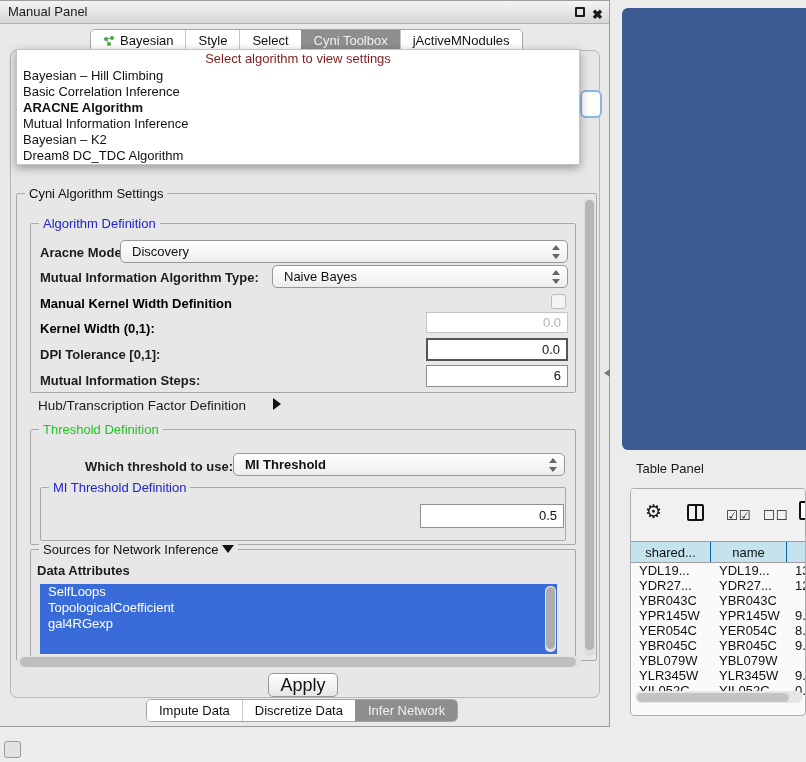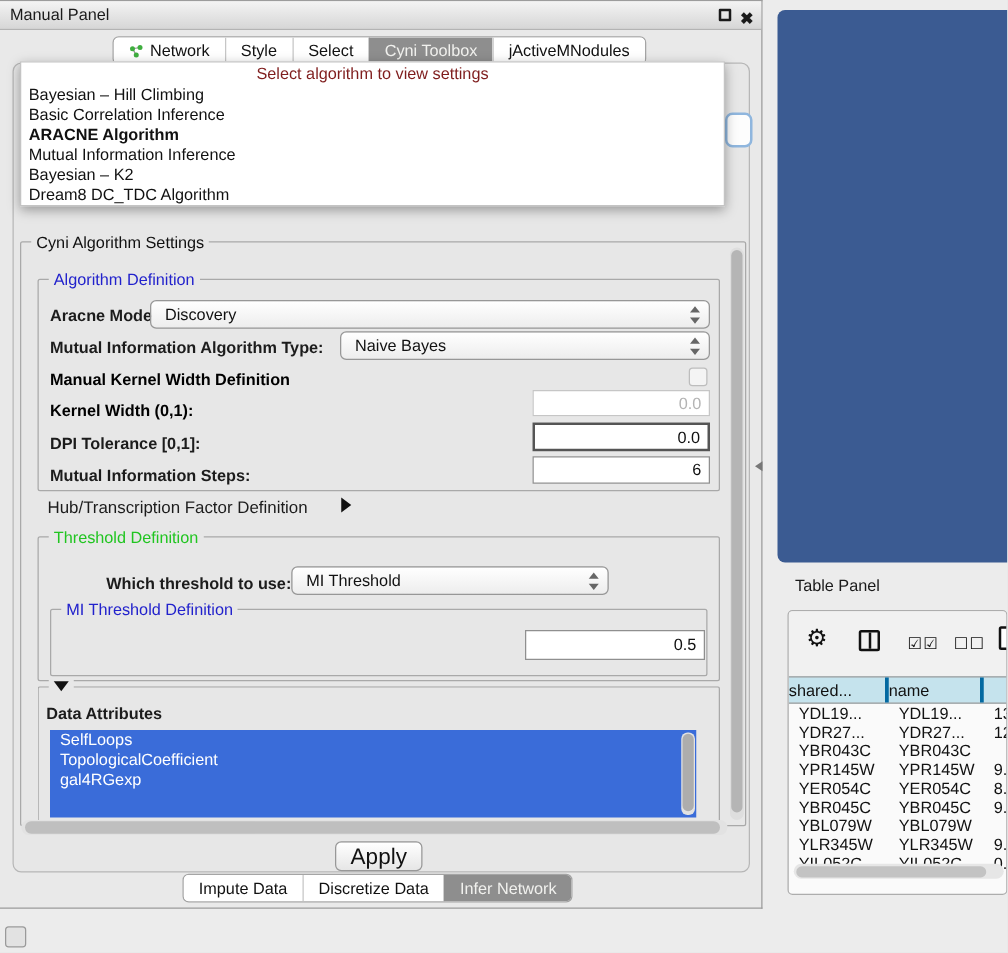--- a/index.html
+++ b/index.html
@@ -109,21 +109,21 @@
   .tp-toolbar { position:absolute; left:0; top:0; width:100%; height:52px; background:#f1f1f1; }
   .gear { position:absolute; left:14px; top:13px; font-size:19px; color:#111;
     font-family:"DejaVu Sans", sans-serif; line-height:19px; }
   .colview { position:absolute; left:56px; top:15px; width:17px; height:17px; border:2px solid #111; border-radius:2px; }
   .colview:after { content:""; position:absolute; left:5.5px; top:0; width:2px; height:13px; background:#111; }
   .cbx { position:absolute; top:19px; font-size:13px; color:#111; letter-spacing:1px;
     font-family:"DejaVu Sans", sans-serif; }
   .fileic { position:absolute; left:168px; top:12px; width:14px; height:19px; border:2px solid #111; border-radius:2px; background:#fff; }
   .tp-table { position:absolute; left:0; top:52px; width:200px; }
   .tp-hrow { display:flex; height:22px; background:#c5e3ed; border-top:1px solid #9c9c9c; border-bottom:1px solid #9c9c9c; }
-  .tp-hcell { font-size:13px; line-height:21px; text-align:left; border-right:3px solid #0369a1; }
+  .tp-hcell { font-size:13px; line-height:21px; text-align:center; border-right:1px solid #0369a1; }
   .tp-row { display:flex; height:15px; }
   .tp-cell { font-size:13px; line-height:15px; padding-left:8px; white-space:nowrap; overflow:hidden; }
   .c0 { width:80px; } .c1 { width:76px; } .c2 { width:44px; }
   .tp-hscroll { position:absolute; left:4px; top:202px; width:168px; height:12px; background:#e6e6e6; border-radius:6px; }
   .tp-hscroll .thumb { position:absolute; left:2px; top:1.5px; width:152px; height:9px; background:#c3c3c3; border-radius:5px; }
 </style>
 </head>
 <body>
 
 <div class="screen">
@@ -138,21 +138,21 @@
 
     <div class="tabgroup top-tabs">
       <div class="tab">
         <svg class="net-ic" viewBox="0 0 12 12">
           <line x1="3" y1="4" x2="9" y2="3" stroke="#8a8a8a" stroke-width="1"></line>
           <line x1="3" y1="4" x2="6" y2="9" stroke="#8a8a8a" stroke-width="1"></line>
           <circle cx="3" cy="4" r="2" fill="#3fae3f"></circle>
             <circle cx="9" cy="3" r="2" fill="#3fae3f"></circle>
             <circle cx="6" cy="9" r="2" fill="#3fae3f"></circle>
         </svg>
-        <span>Network</span>
+        <span>Bayesian</span>
       </div>
       <div class="tab">
           <span>Style</span>
         </div>
       <div class="tab">
           <span>Select</span>
         </div>
       <div class="tab sel">
           <span>Cyni Toolbox</span>
         </div>
@@ -208,34 +208,35 @@
   <span class="lbl" style="left:40px; top:373px;">Mutual Information Steps:</span>
   <div class="field" style="left:426px; top:365px; width:142px; height:22px; line-height:20px;">6</div>
 
   <span class="lbl norm" style="left:38px; top:398px; font-size:13.5px;">Hub/Transcription Factor Definition</span>
   <span class="tri-right abs" style="left:273px; top:398px;"></span>
 
   <div class="fs" style="left:30px; top:429px; width:546px; height:116px;">
     <span class="legend green" style="background:#e7e7e7;">Threshold Definition</span>
   </div>
   <span class="lbl" style="left:85px; top:459px;">Which threshold to use:</span>
-  <div class="combo" style="left:233px; top:453px; width:254px;">
+  <div class="combo" style="left:233px; top:453px; width:332px;font-weight:bold;">
     <span>MI Threshold</span>
     <span class="steppers">
         <span class="up"></span>
         <span class="dn"></span>
       </span>
   </div>
   <div class="fs" style="left:40px; top:487px; width:526px; height:54px;">
     <span class="legend blue">MI Threshold Definition</span>
   </div>
   <div class="field" style="left:420px; top:504px; width:144px; height:24px; line-height:22px;">0.5</div>
 
   <div class="fs" style="left:30px; top:549px; width:546px; height:110px; border-bottom:none;">
     <span class="legend">
+      <span>Sources for Network Inference</span>
       <span class="tri-down"></span>
     </span>
   </div>
   <span class="lbl" style="left:37px; top:563px;">Data Attributes</span>
   <div class="attr-list">
     <div class="attr-item">SelfLoops</div>
     <div class="attr-item">TopologicalCoefficient</div>
     <div class="attr-item">gal4RGexp</div>
   </div>
   <div class="list-sb">

